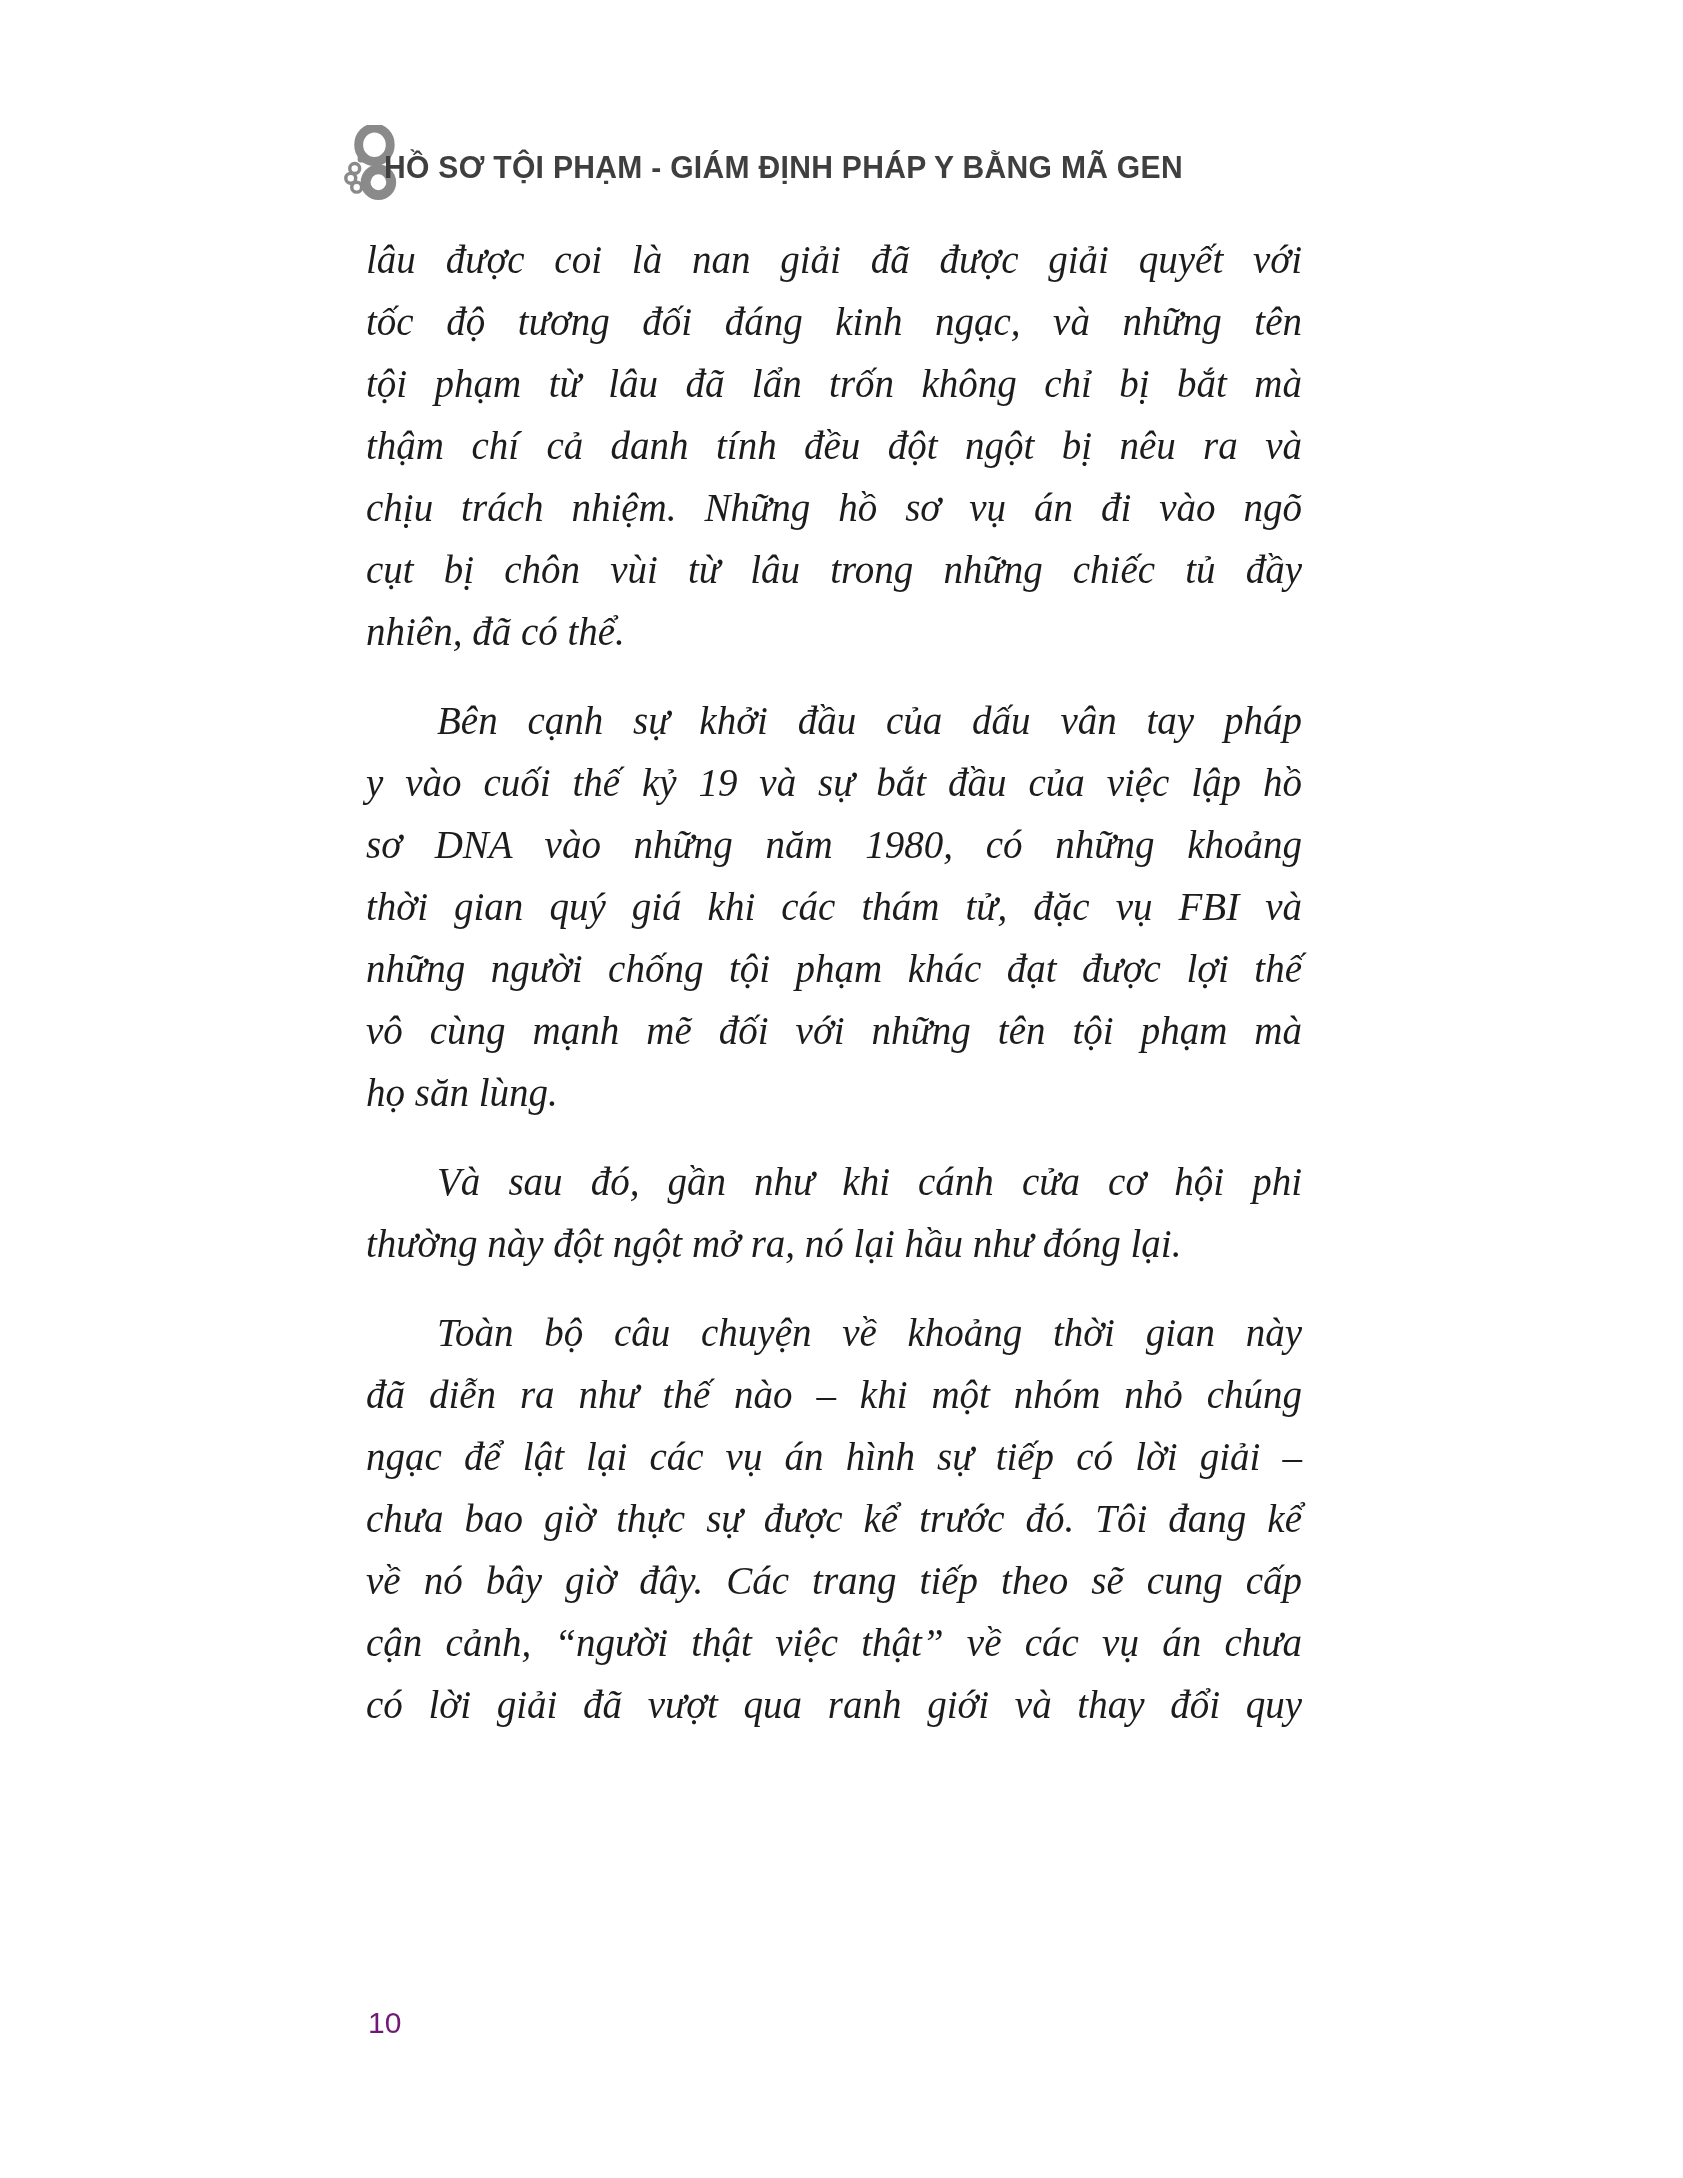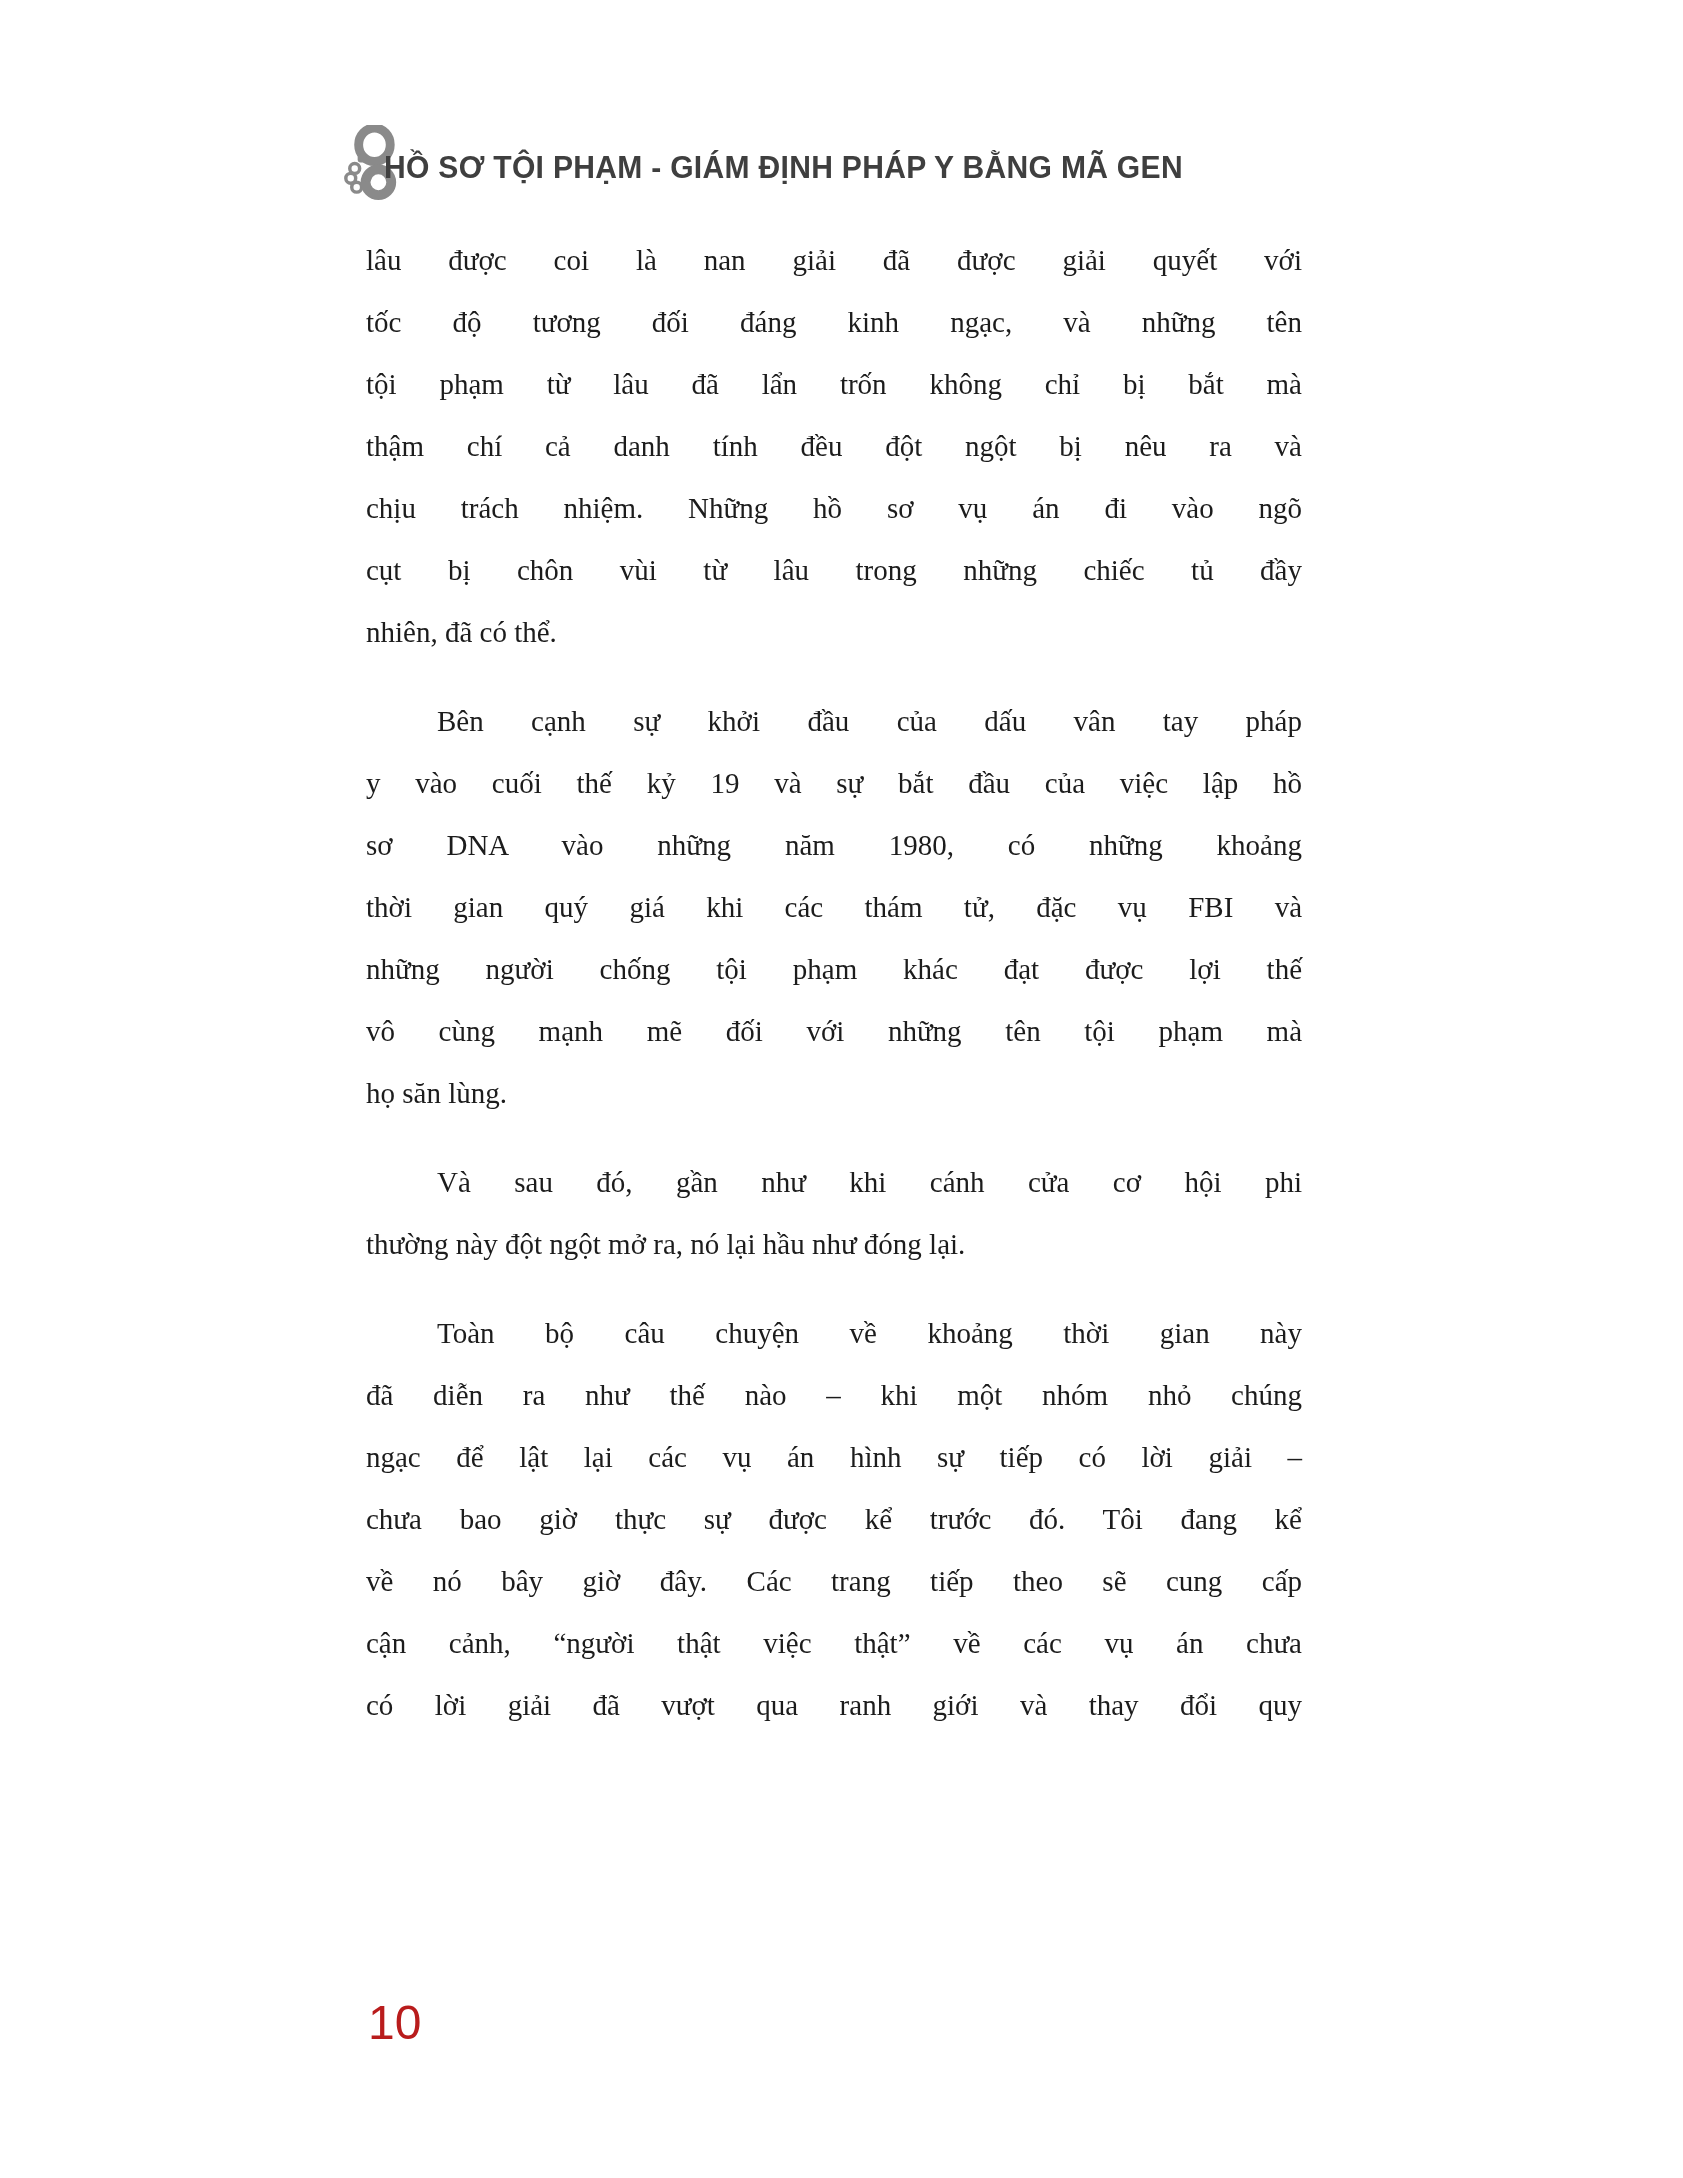--- a/index.html
+++ b/index.html
@@ -47,40 +47,41 @@
     left: 366px;
     top: 229px;
     width: 936px;
   }
   .para {
     margin: 0 0 27px 0;
   }
   .line {
     height: 62px;
     line-height: 62px;
-    font-size: 29px;
+    font-size: 39px;
     text-align: justify;
     text-align-last: justify;
     overflow: visible;
+    font-style: italic;
   }
   .para:not(.cont) .line:last-child {
     text-align-last: left;
   }
   .para.indent .line:first-child {
     text-indent: 71px;
   }
   
   #page-number {
     position: absolute;
     left: 368px;
     top: 2002px;
     font-family: "Liberation Sans", sans-serif;
-    font-size: 48px;
+    font-size: 30px;
     line-height: 42px;
-    color: #b91c1c;
+    color: #701a75;
   }
 </style>
 </head>
 <body>
 
 <div id="page">
 
   <div id="running-header">
     <span class="icon-wrap">
       <svg width="79" height="77" viewBox="0 0 80 78" xmlns="http://www.w3.org/2000/svg">

